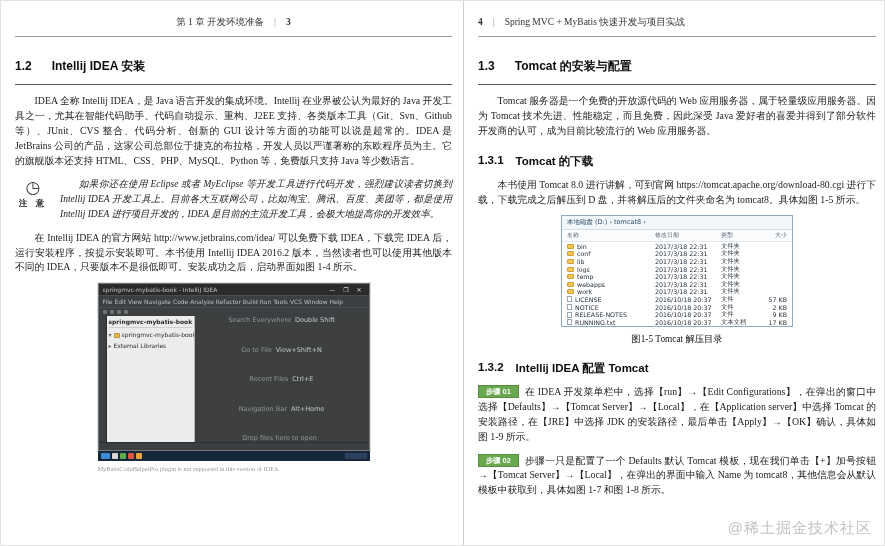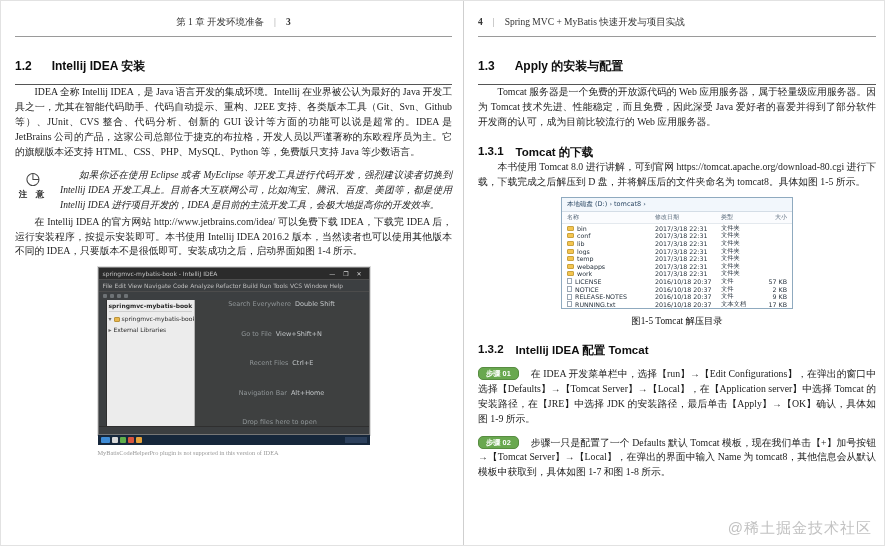--- a/index.html
+++ b/index.html
@@ -20,21 +20,21 @@
   .pghead-center { justify-content:center; }
   .pghead .sep { color:#999; }
   .pghead .pgnum { font-weight:bold; }
 
   .sec { margin-top:21px; padding-bottom:9px; border-bottom:1px solid #555;
          display:flex; align-items:baseline; gap:20px;
          font-family:"Liberation Sans","DejaVu Sans",sans-serif;
          font-size:12px; font-weight:bold; color:#0d0d0d; }
 
   .para { font-size:9.8px; line-height:1.52; text-align:justify; text-indent:2em;
-          margin-top:0; color:#1c1c1c; }
+          margin-top:9px; color:#1c1c1c; }
 
   .subsec { margin-top:15px; font-family:"Liberation Sans","DejaVu Sans",sans-serif;
             font-size:11.5px; font-weight:bold; color:#0d0d0d; display:flex; gap:12px; }
 
   
   .note { display:flex; gap:9px; margin:9px 0 2px; }
   .note-iconcol { flex:none; width:36px; text-align:center; padding-top:2px; }
   .note-clock { font-size:17px; line-height:1; color:#444; }
   .note-label { margin-top:2px; font-family:"Liberation Sans","DejaVu Sans",sans-serif;
                 font-size:8.5px; font-weight:bold; letter-spacing:3px; color:#222; }
@@ -83,21 +83,21 @@
   .c-type { width:44px; }
   .c-size { flex:1; text-align:right; }
   .ic-folder { flex:none; width:7px; height:5px; background:#f4c círculo; }
   .ic-folder { flex:none; width:7px; height:5px; background:#f4c550; border:1px solid #c9a23f; border-radius:1px; }
   .ic-file { flex:none; width:5px; height:6px; background:#fff; border:1px solid #9aa7b4; }
 
   
   .step { font-size:9.8px; line-height:1.52; text-align:justify; margin-top:9px; color:#1c1c1c; }
   .badge { display:inline-block; background:#69a84f; color:#fff; border:1px solid #578c41;
            font-family:"Liberation Sans","DejaVu Sans",sans-serif; font-size:7.3px; font-weight:bold;
-           border-radius:5px; padding:0 7px; margin-right:12px; line-height:11px; vertical-align:1px; }
+           border-radius:0; padding:0 7px; margin-right:6px; line-height:11px; vertical-align:1px; }
 
   .watermark { position:absolute; right:12px; bottom:7px; font-size:15px; color:#c2c2c2;
                font-family:"Liberation Sans","DejaVu Sans",sans-serif; letter-spacing:1px; }
 </style>
 </head>
 <body>
 
 <div class="spread">
   <div class="divider"></div>
 
@@ -187,21 +187,21 @@
 
   <div class="page page-right">
     <div class="pghead">
       <span class="pgnum">4</span>
       <span class="sep">|</span>
       <span>Spring MVC + MyBatis 快速开发与项目实战</span>
     </div>
 
     <div class="sec">
       <span>1.3</span>
-      <span>Apply 的安装与配置</span>
+      <span>Tomcat 的安装与配置</span>
     </div>
 
     <p class="para">Tomcat 服务器是一个免费的开放源代码的 Web 应用服务器，属于轻量级应用服务器。因为 Tomcat 技术先进、性能稳定，而且免费，因此深受 Java 爱好者的喜爱并得到了部分软件开发商的认可，成为目前比较流行的 Web 应用服务器。</p>
 
     <div class="subsec">
       <span>1.3.1</span>
       <span>Tomcat 的下载</span>
     </div>
     <p class="para">本书使用 Tomcat 8.0 进行讲解，可到官网 https://tomcat.apache.org/download-80.cgi 进行下载，下载完成之后解压到 D 盘，并将解压后的文件夹命名为 tomcat8。具体如图 1-5 所示。</p>
 

